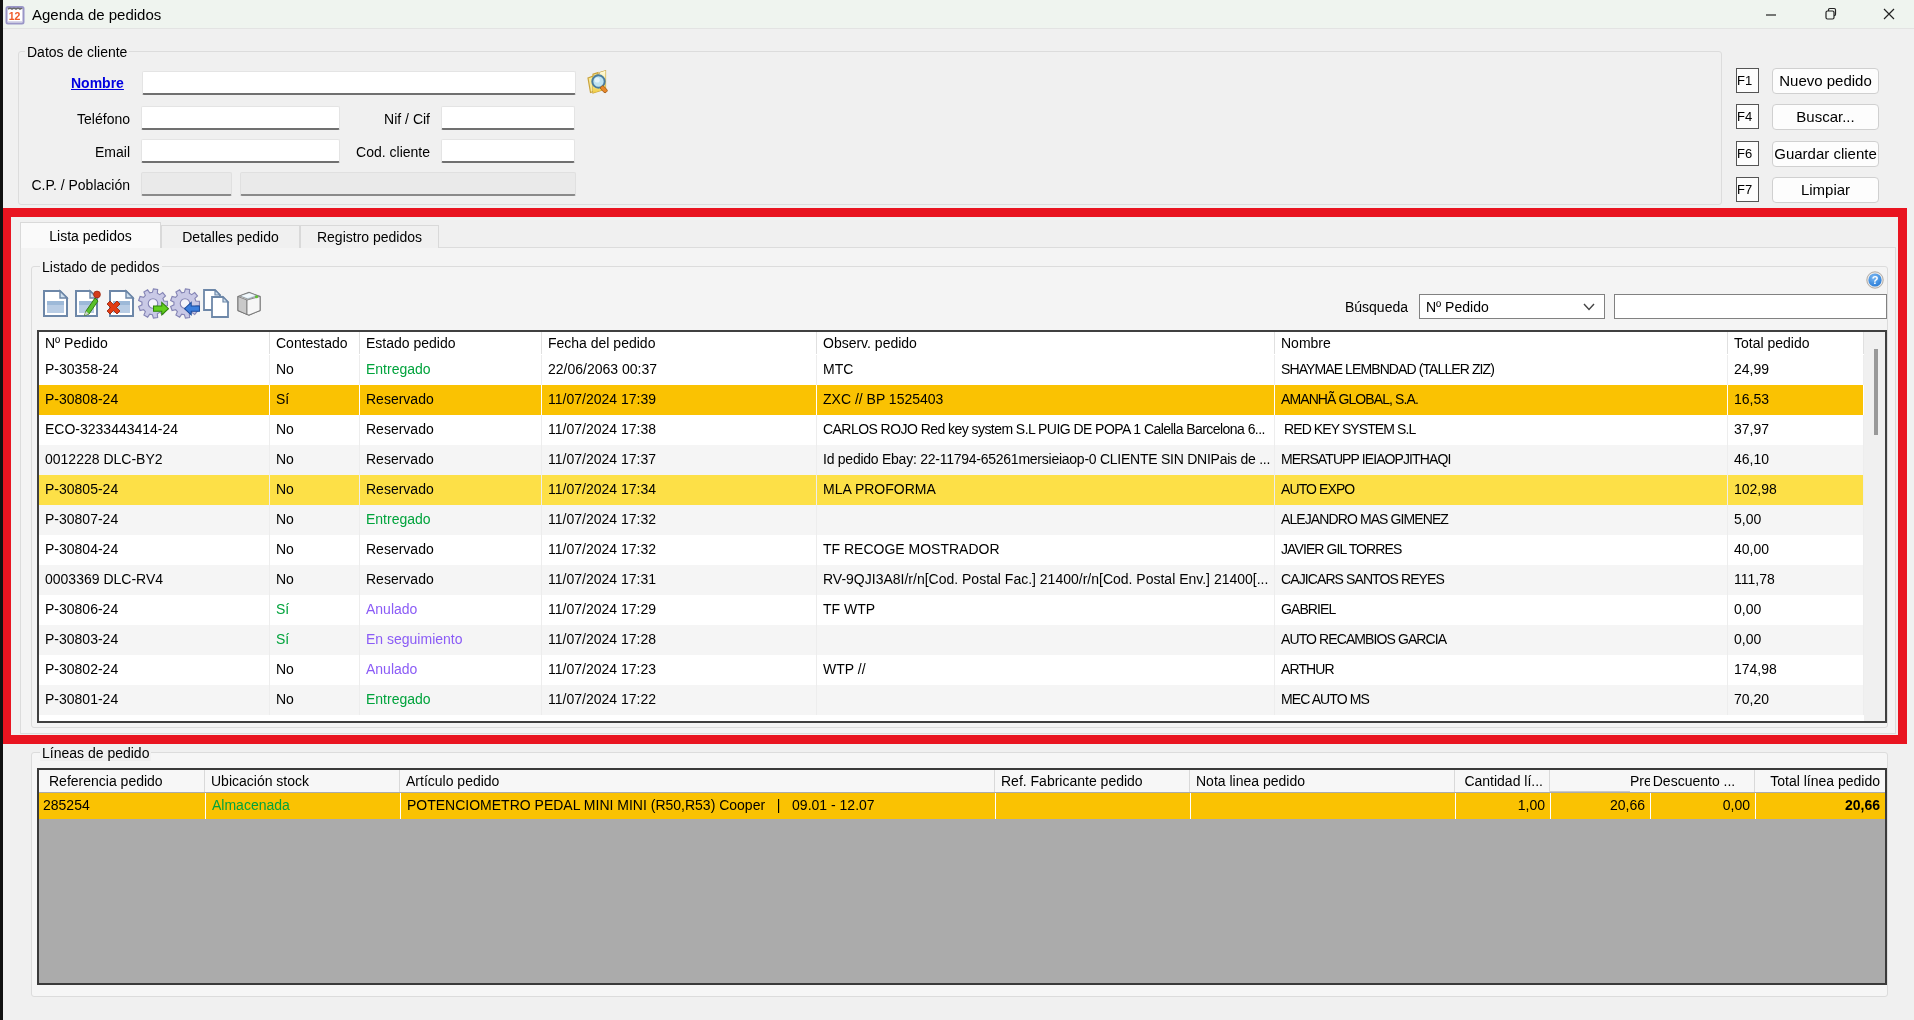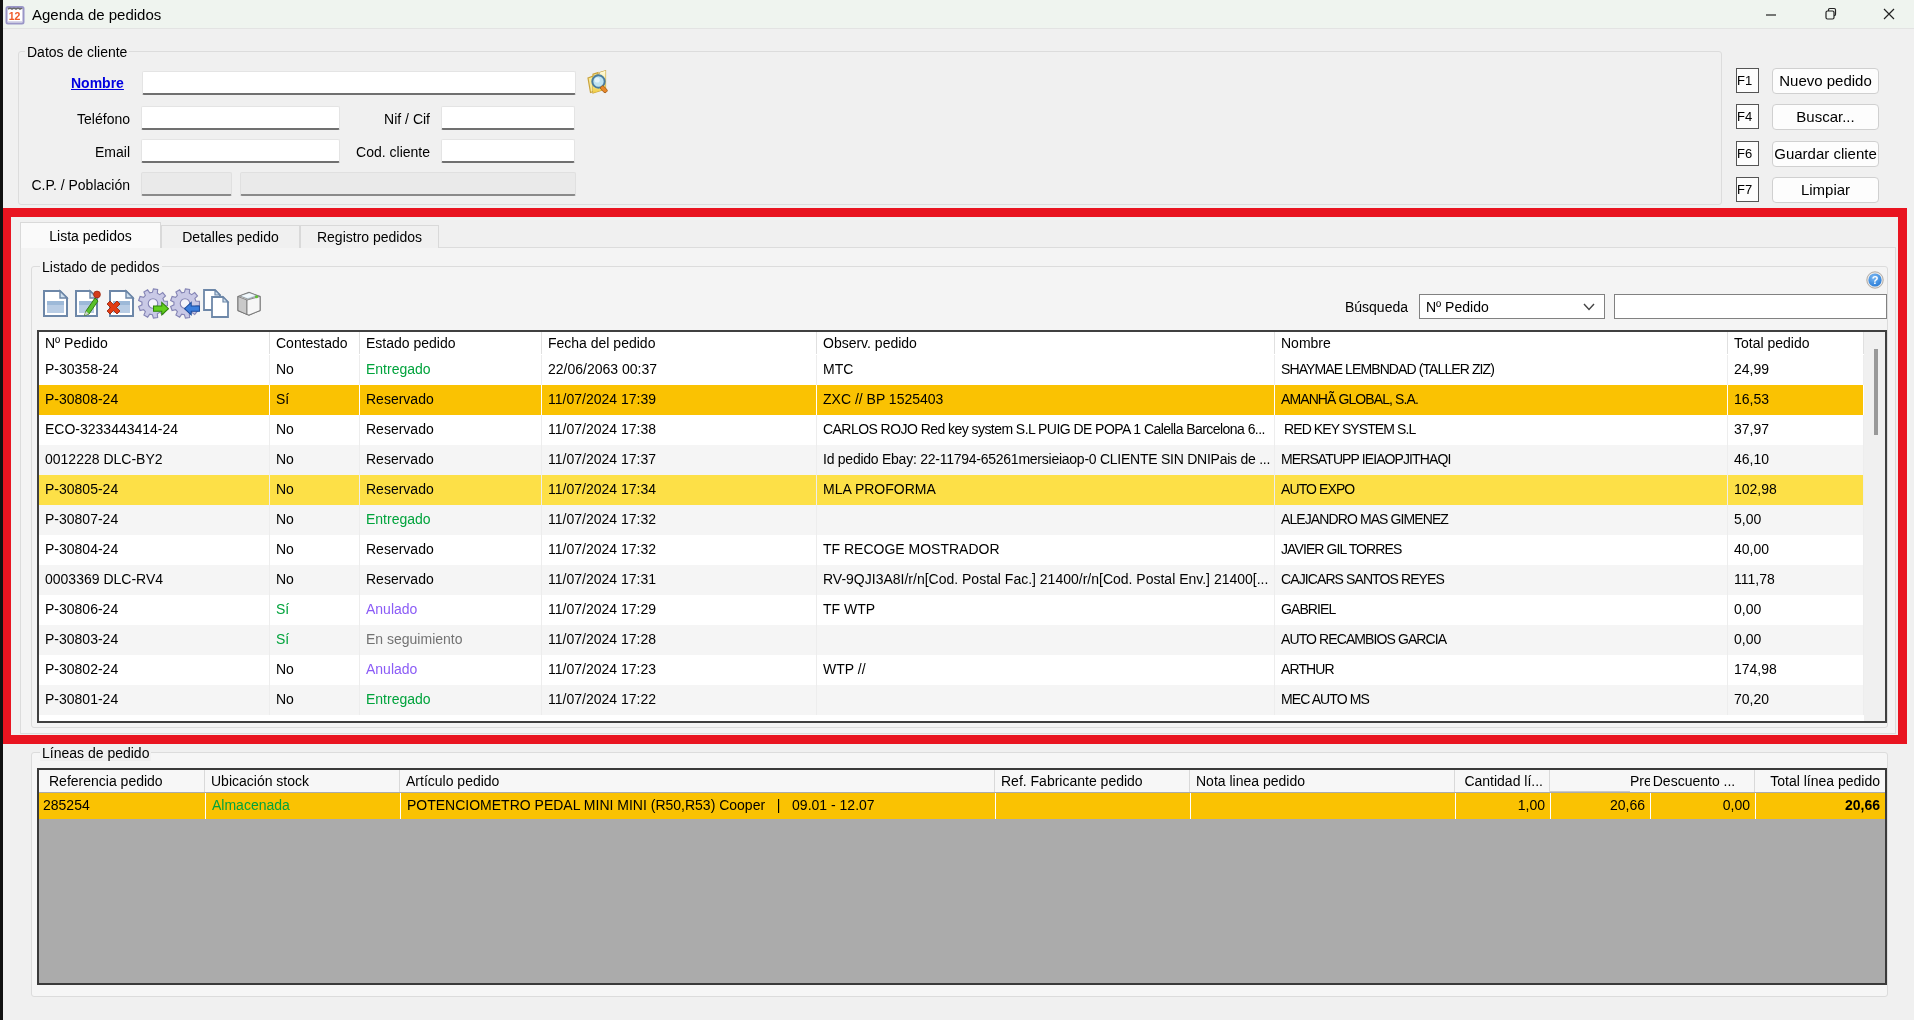--- a/index.html
+++ b/index.html
@@ -28,21 +28,21 @@
 .tab { position:absolute; font-size:14px; text-align:center; }
 .tab-active { left:20px; top:222px; width:141px; height:26px; background:#fafafa; border:1px solid #d9d9d9; border-bottom:none; line-height:26px; z-index:5; }
 .tab-i { top:225px; height:23px; background:#f0f0f0; border:1px solid #d9d9d9; border-bottom:none; line-height:22px; z-index:4; }
 
 #tbl1 { left:37px; top:330px; width:1850px; height:393px; background:#fff; border:2px solid #404040; }
 .hdr-cell { position:absolute; top:0; height:22px; font-size:14px; line-height:22px; padding-left:6px; background:#fff; border-right:1px solid #e0e0e0; overflow:hidden; white-space:nowrap; }
 .row { position:absolute; left:0; width:1825px; height:30px; }
 .cell { position:absolute; top:0; height:30px; line-height:29px; font-size:14px; padding-left:6px; overflow:hidden; white-space:nowrap; border-right:1px solid #ededed; }
 .g { color:#00a33c; }
 .r { color:#8b5cf6; }
-.b { color:#737373; }
+.b { color:#8b5cf6; }
 
 #redrect { left:2px; top:208px; width:1905px; height:536px; border:9px solid #e91420; z-index:50; }
 
 #tbl2 { left:37px; top:768px; width:1850px; height:217px; background:#ababab; border:2px solid #3a3a3a; }
 .hdr2 { position:absolute; top:0; height:22px; font-size:14px; line-height:22px; background:#f7f7f7; border-right:1px solid #d9d9d9; overflow:hidden; white-space:nowrap; }
 .cell2 { position:absolute; top:0; height:26px; line-height:25px; font-size:14px; overflow:hidden; white-space:nowrap; }
 </style>
 </head>
 <body>
 <div id="leftedge" class="abs"></div>

